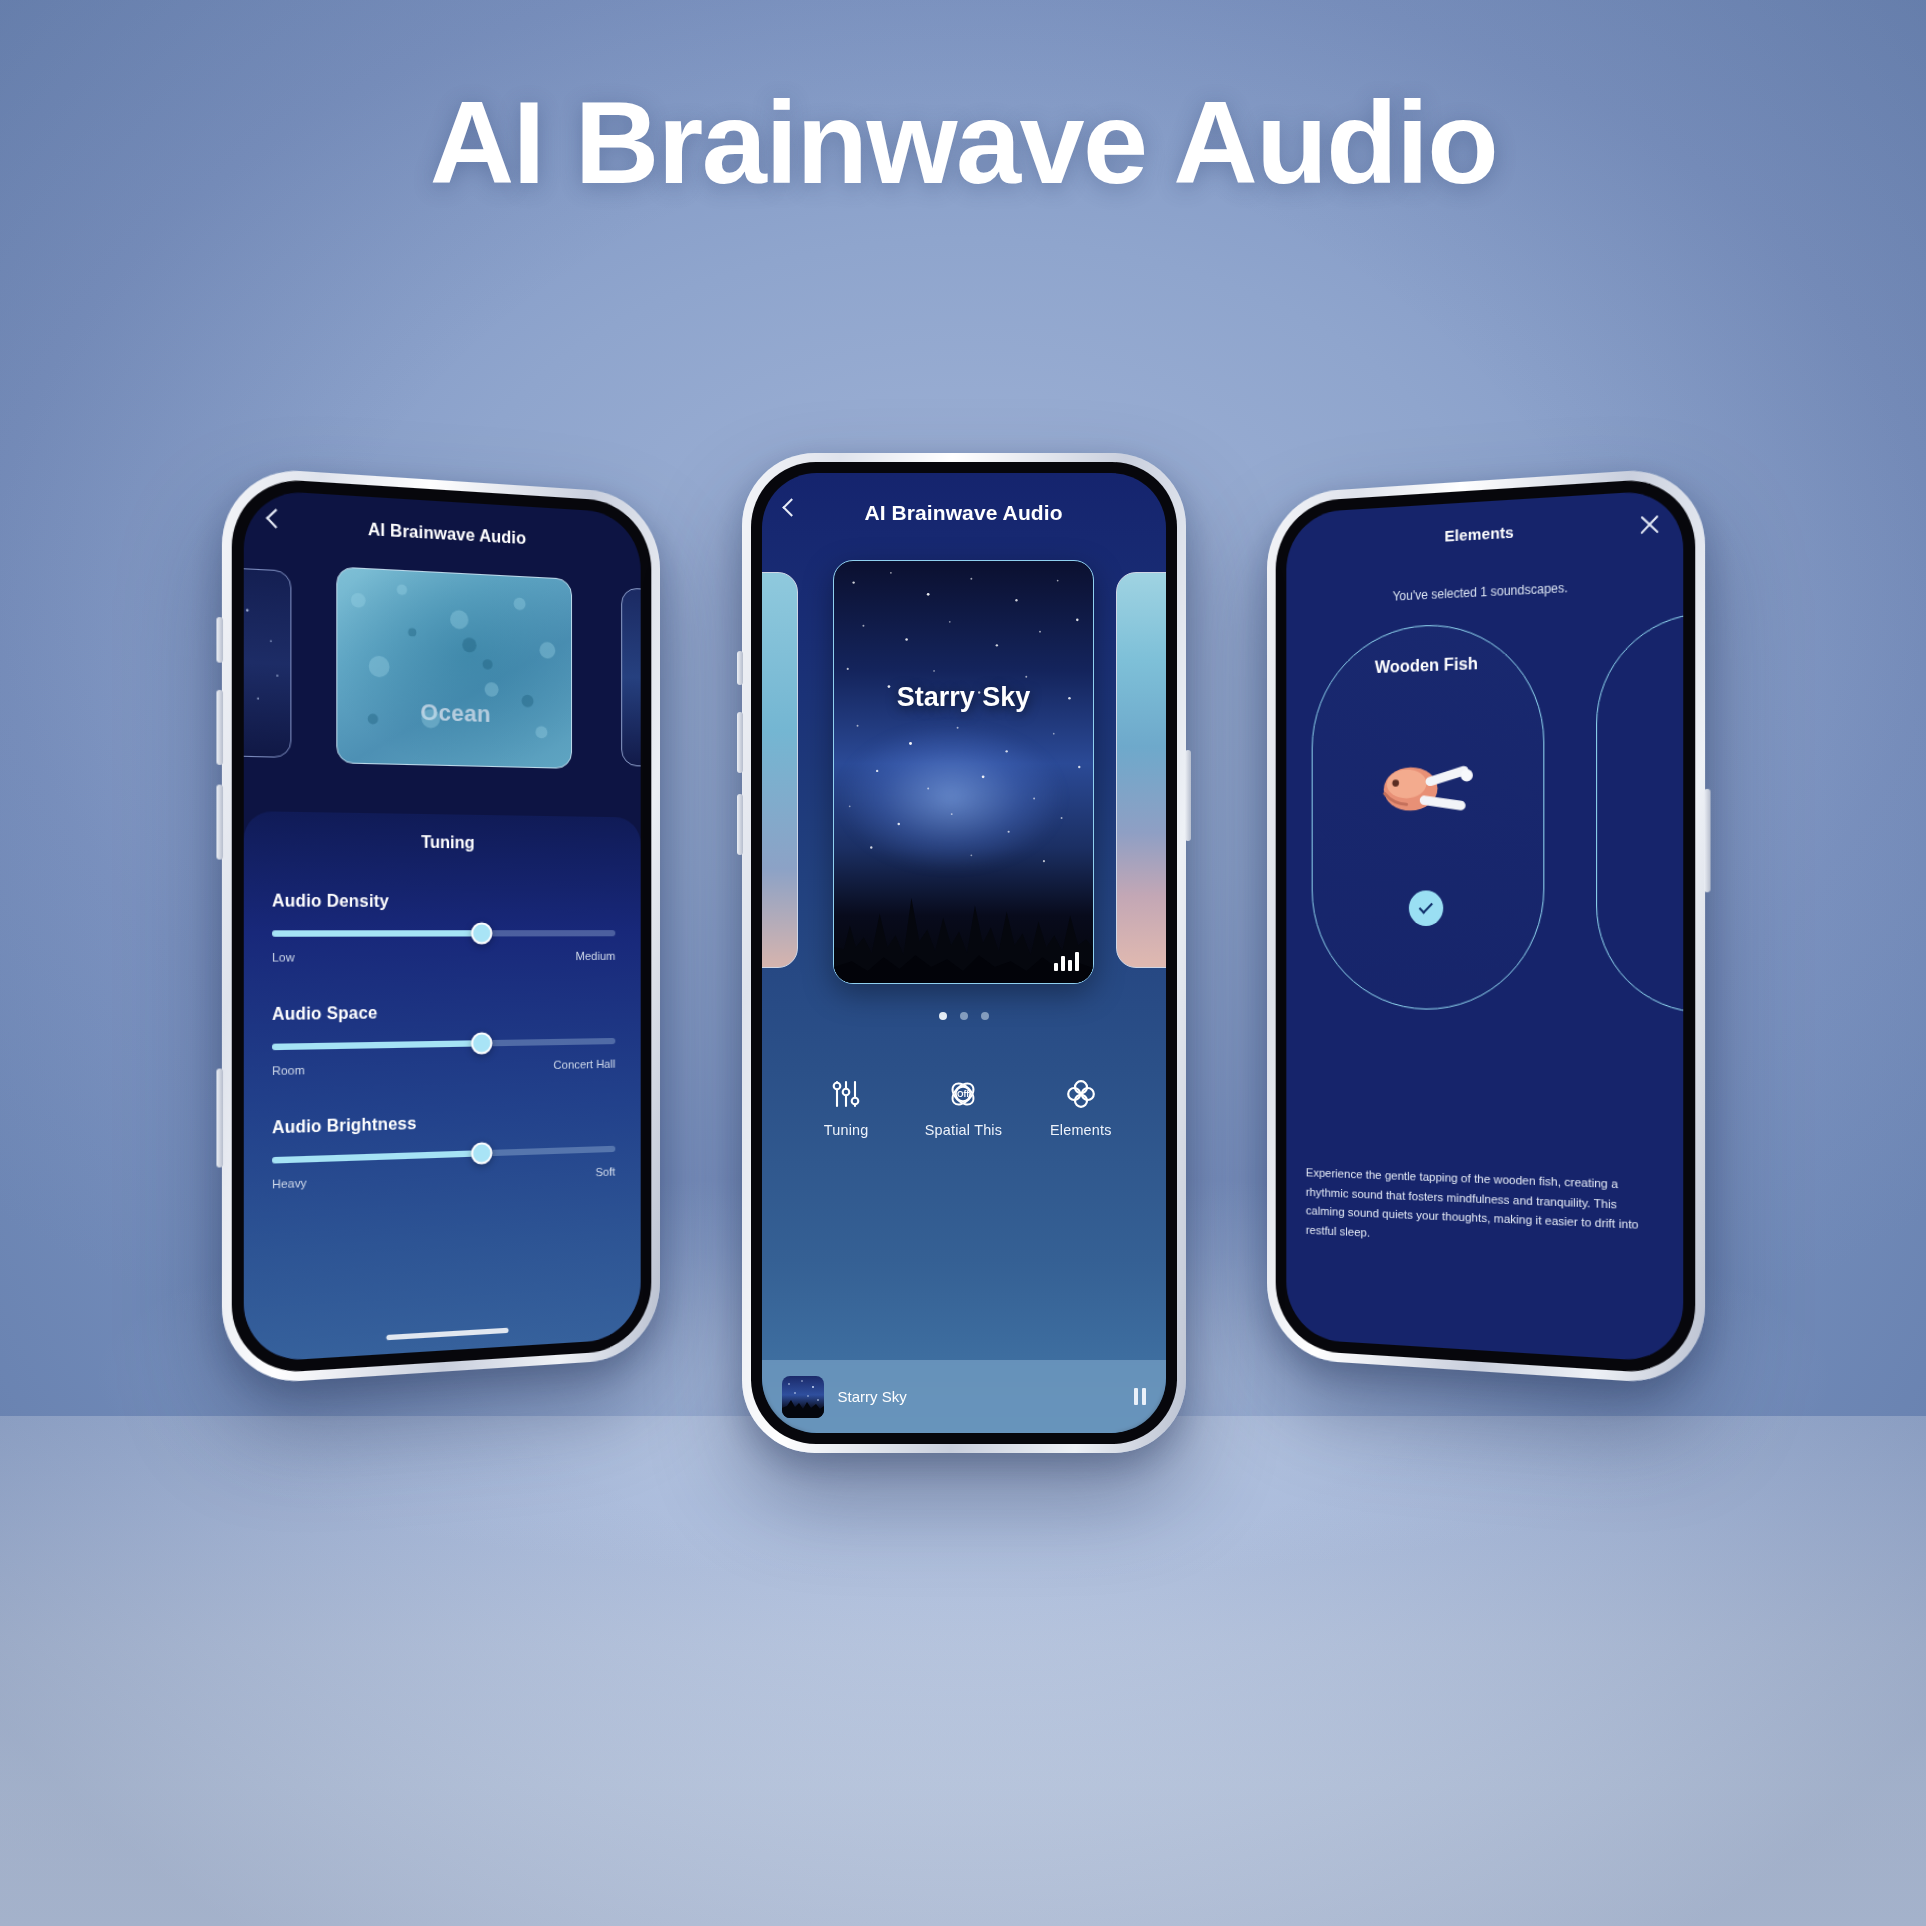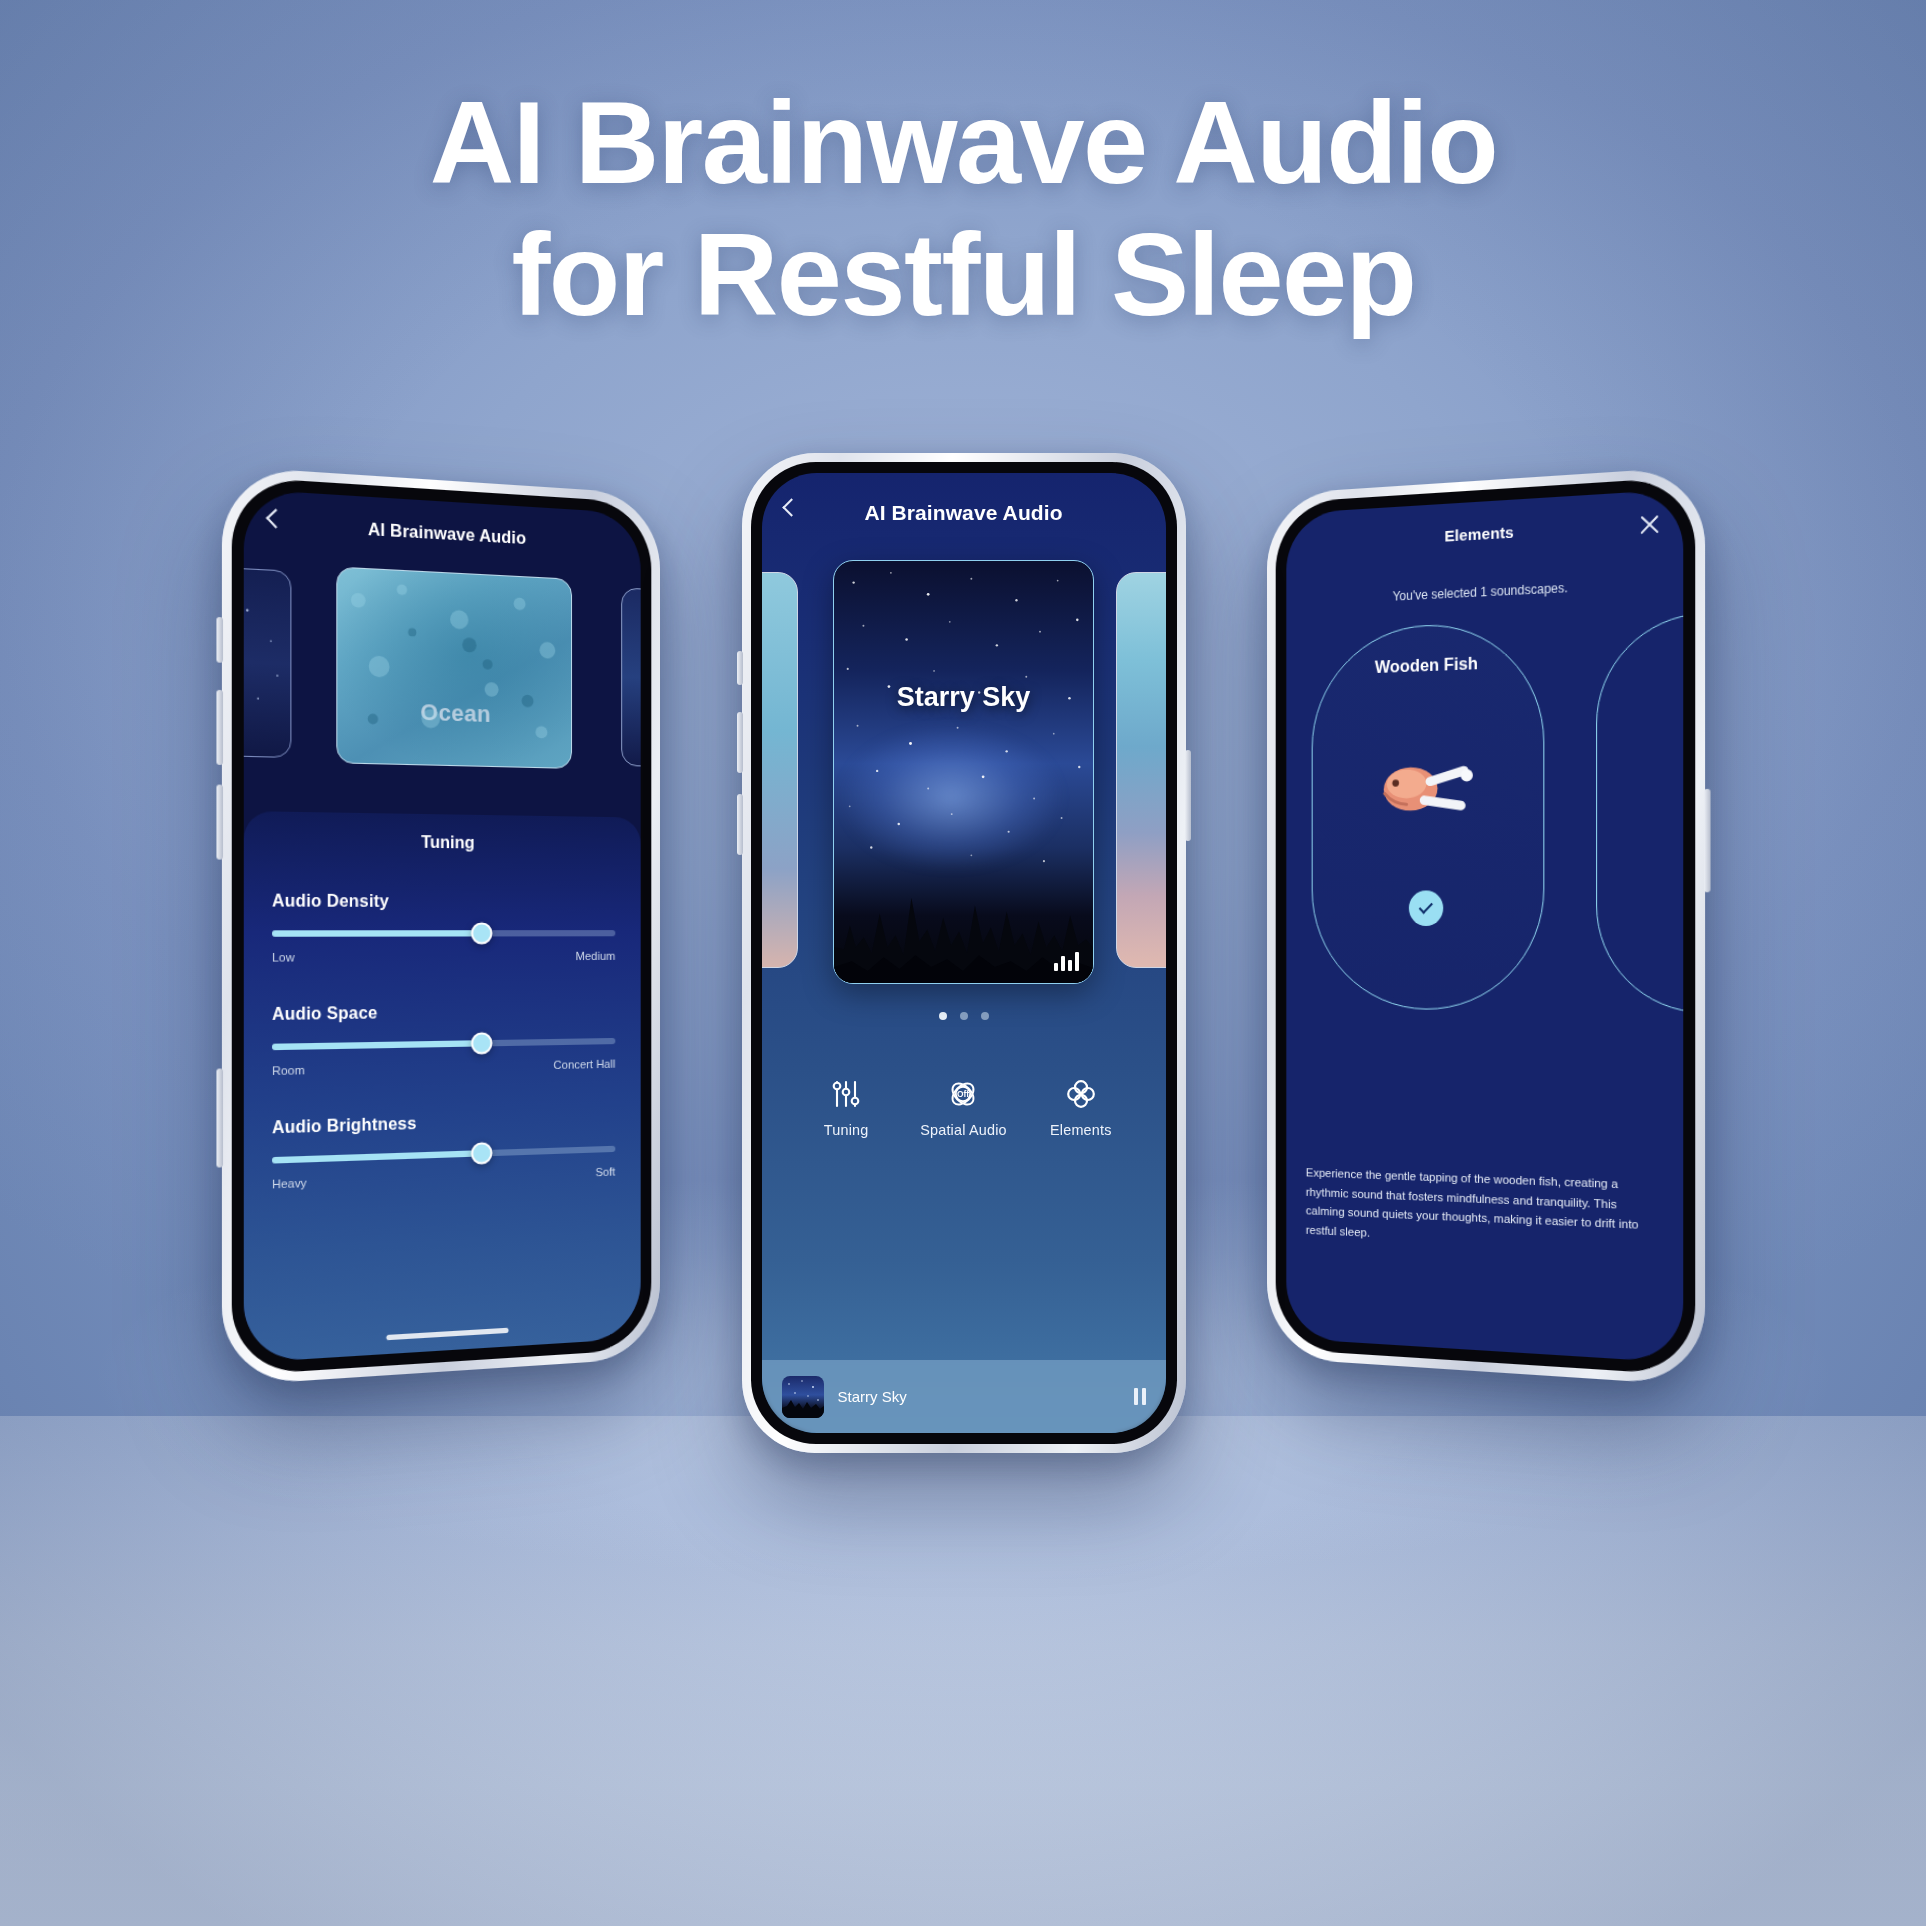--- a/index.html
+++ b/index.html
@@ -294,21 +294,20 @@
 </head>
 <body>
 
 <div id="bg"></div>
 <div id="bg-floor"></div>
 <div id="bg-glow"></div>
 <div id="bg-vig"></div>
 
 <div id="headline">
   <div class="line">AI Brainwave Audio</div>
-  <div class="line">for Restful Sleep</div>
 </div>
 
 <div class="phone" id="phone-left">
   <div class="btn-side b1"></div>
   <div class="btn-side b2"></div>
   <div class="btn-side b3"></div>
   <div class="btn-side b4"></div>
   <div class="bezel">
     <div class="screen">
       <div class="ui">
@@ -560,21 +559,21 @@
 
           <div class="action">
             <svg width="34" height="34" viewBox="0 0 34 34">
               <g stroke="#fff" stroke-width="1.9" fill="none">
                 <ellipse cx="17" cy="17" rx="12.5" ry="8" transform="rotate(45 17 17)"></ellipse>
                 <ellipse cx="17" cy="17" rx="12.5" ry="8" transform="rotate(-45 17 17)"></ellipse>
                 <circle cx="17" cy="17" r="7.2" fill="#2b5088"></circle>
               </g>
               <text x="17" y="20.3" text-anchor="middle" font-family="Liberation Sans, sans-serif" font-size="8.4" font-weight="bold" fill="#fff">Off</text>
             </svg>
-            <div class="lbl">Spatial Audio</div>
+            <div class="lbl">Spatial This</div>
           </div>
 
           <div class="action">
             <svg width="34" height="34" viewBox="0 0 34 34">
               <g fill="none" stroke="#fff" stroke-width="2.2">
                 <circle cx="17" cy="10.2" r="6"></circle>
                 <circle cx="17" cy="23.8" r="6"></circle>
                 <circle cx="10.2" cy="17" r="6"></circle>
                 <circle cx="23.8" cy="17" r="6"></circle>
               </g>

